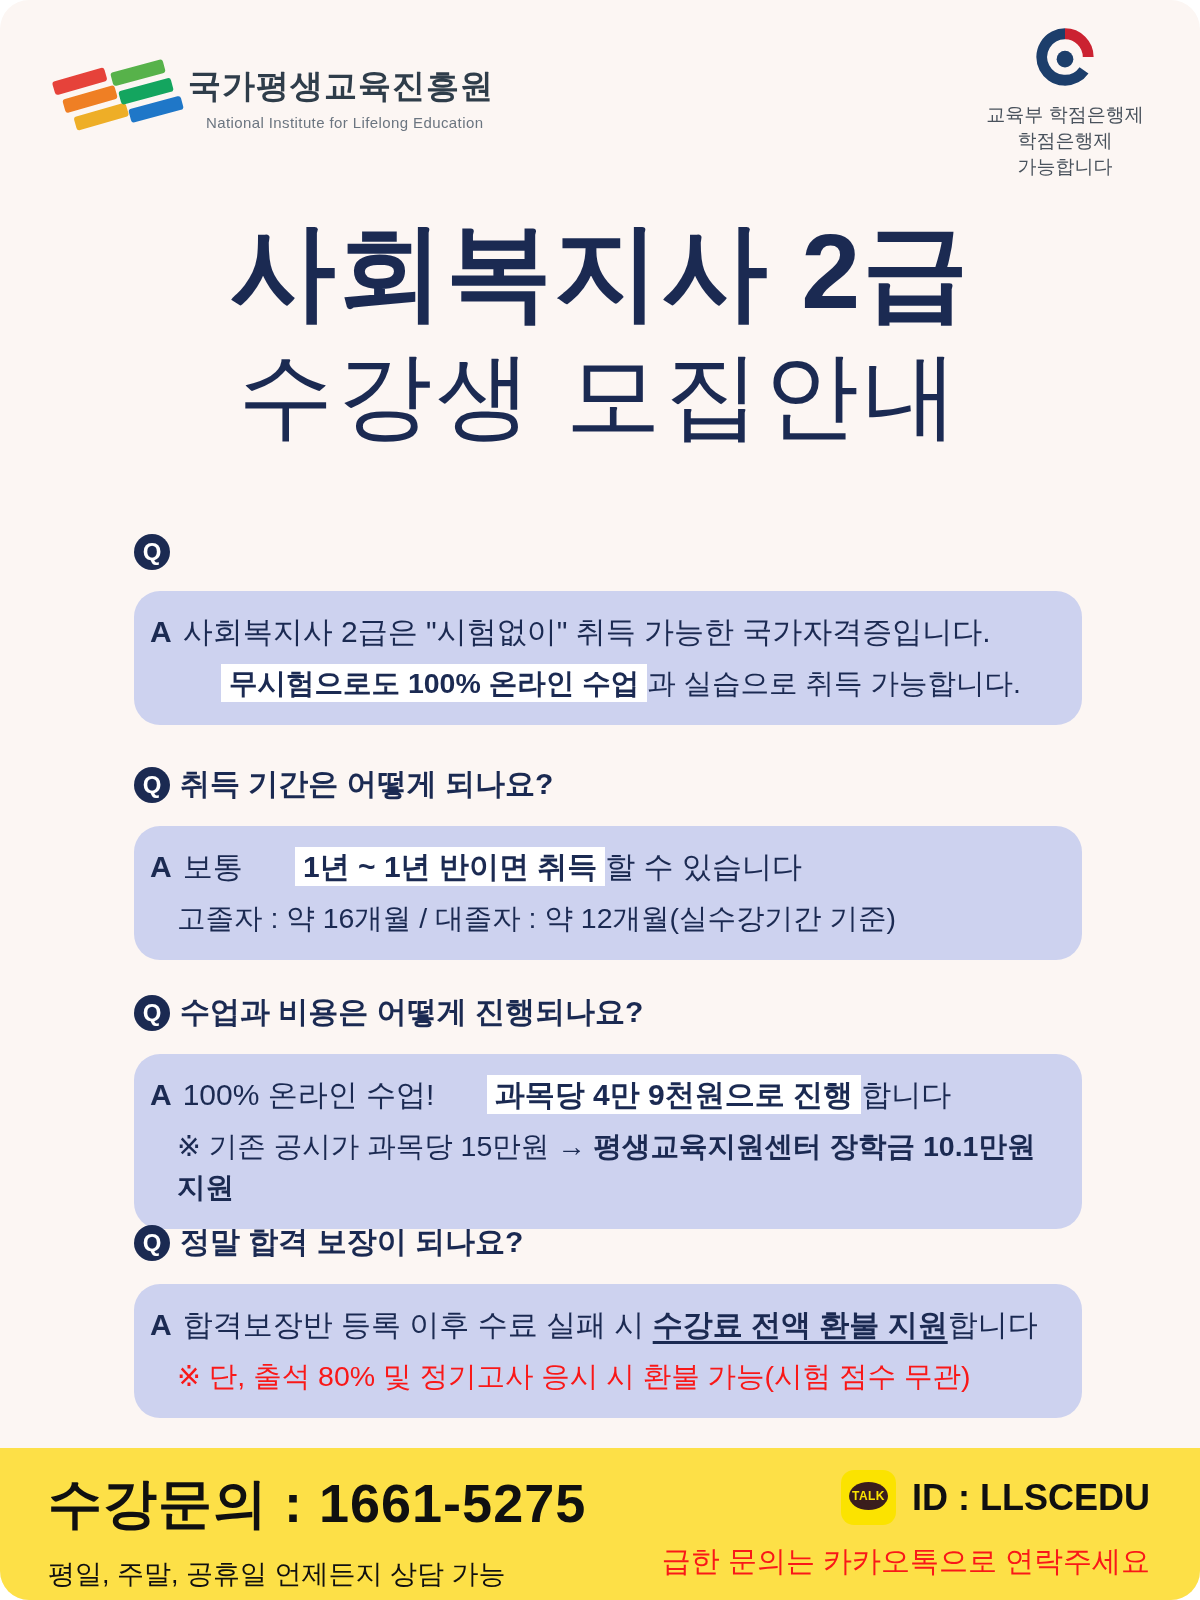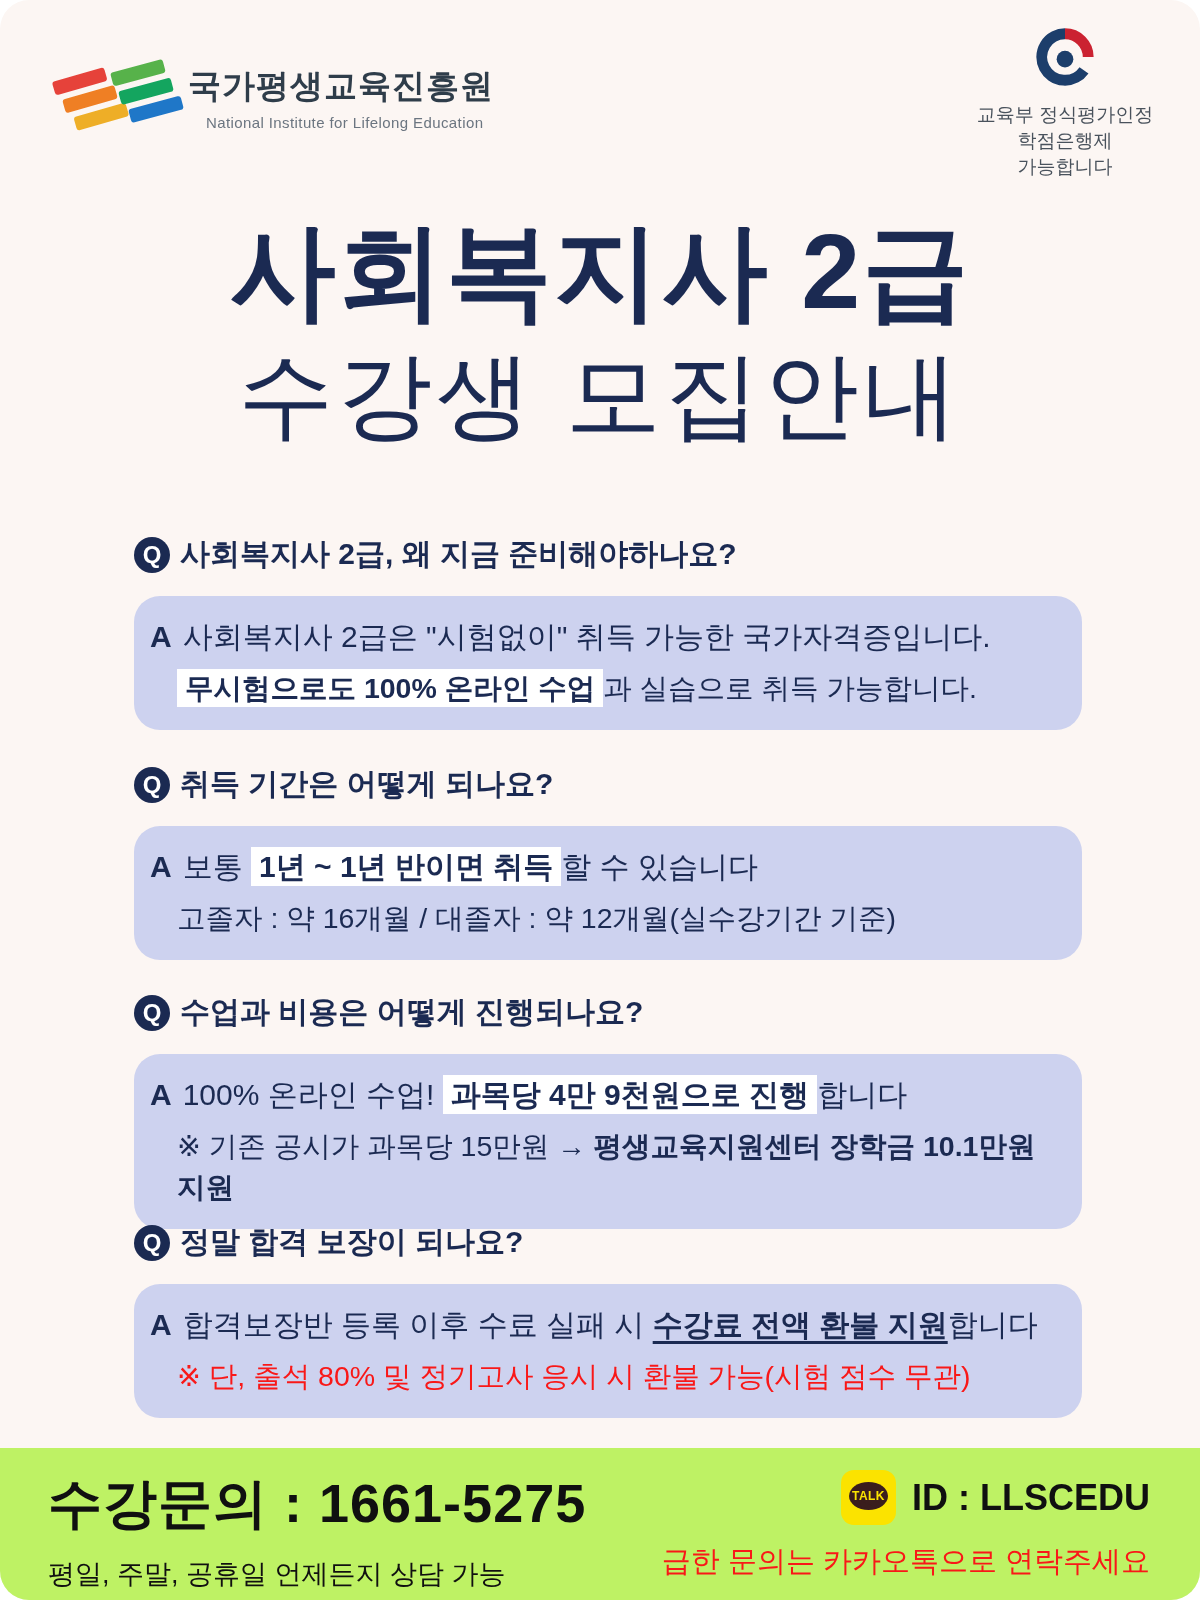--- a/index.html
+++ b/index.html
@@ -44,27 +44,27 @@
     font-weight:800; font-size:24px; display:flex; align-items:center; justify-content:center;
     flex:0 0 auto;
   }
   .q-text { font-size:30px; font-weight:800; }
   .a-box {
     margin-top:21px; background:#cdd2ef; border-radius:26px;
     padding:19px 20px 21px 16px; font-size:30px; line-height:1.45;
   }
   .a-prefix { font-weight:800; margin-right:11px; }
   .a-line2 { font-size:28.5px; margin-top:9px; margin-left:27px; }
-  .hl { background:#ffffff; font-weight:800; padding:3px 8px; }
+  .hl { background:#ffffff; font-weight:800; padding:3px 8px;margin-left:44px; }
   .bold { font-weight:800; }
   .ul { font-weight:800; text-decoration:underline; text-decoration-thickness:3px; text-underline-offset:6px; }
   .red { color:#f91818; }
 
   
-  .footer { position:absolute; left:0; top:1448px; width:1200px; height:152px; background:#bef264; color:#101010; }
+  .footer { position:absolute; left:0; top:1448px; width:1200px; height:152px; background:#fde047; color:#101010; }
   .footer-left { position:absolute; left:48px; top:20px; }
   .phone { font-size:54px; font-weight:900; letter-spacing:1px; }
   .hours { font-size:27px; margin-top:15px; }
   .footer-right { position:absolute; right:50px; top:22px; text-align:right; }
   .kakao-row { display:flex; align-items:center; justify-content:flex-end; gap:16px; }
   .kakao-icon { position:relative; width:55px; height:55px; background:#fbe300; border-radius:13px; flex:0 0 auto; }
   .kakao-bubble {
     position:absolute; left:8px; top:12px; width:39px; height:28px;
     background:#3a1d1d; border-radius:50%;
     display:flex; align-items:center; justify-content:center;
@@ -102,35 +102,34 @@
     </div>
   </div>
 
   <div class="gov-badge">
     <svg width="58" height="58" viewBox="0 0 80 80">
       <path d="M40 8 A32 32 0 0 1 72 40" stroke="#cb2231" stroke-width="15" fill="none"></path>
       <path d="M40 8 A32 32 0 1 0 66.2 58.3" stroke="#1c3e6b" stroke-width="15" fill="none"></path>
       <circle cx="40" cy="43" r="11.5" fill="#1c3e6b"></circle>
     </svg>
     <div class="gov-lines">
-      <div>교육부 정식평가인정</div>
+      <div>교육부 학점은행제</div>
       <div>학점은행제</div>
       <div>가능합니다</div>
     </div>
   </div>
 
   <div class="title-block">
     <div class="title-main">사회복지사 2급</div>
     <div class="title-sub">수강생 모집안내</div>
   </div>
 
   <div class="qa qa1">
     <div class="q-row">
       <div class="q-badge">Q</div>
-      <div class="q-text">사회복지사 2급, 왜 지금 준비해야하나요?</div>
     </div>
     <div class="a-box">
       <div class="a-line1"><span class="a-prefix">A</span><span>사회복지사 2급은 "시험없이" 취득 가능한 국가자격증입니다.</span></div>
       <div class="a-line2"><span class="hl">무시험으로도 100% 온라인 수업</span><span>과 실습으로 취득 가능합니다.</span></div>
     </div>
   </div>
 
   <div class="qa qa2">
     <div class="q-row">
       <div class="q-badge">Q</div>

